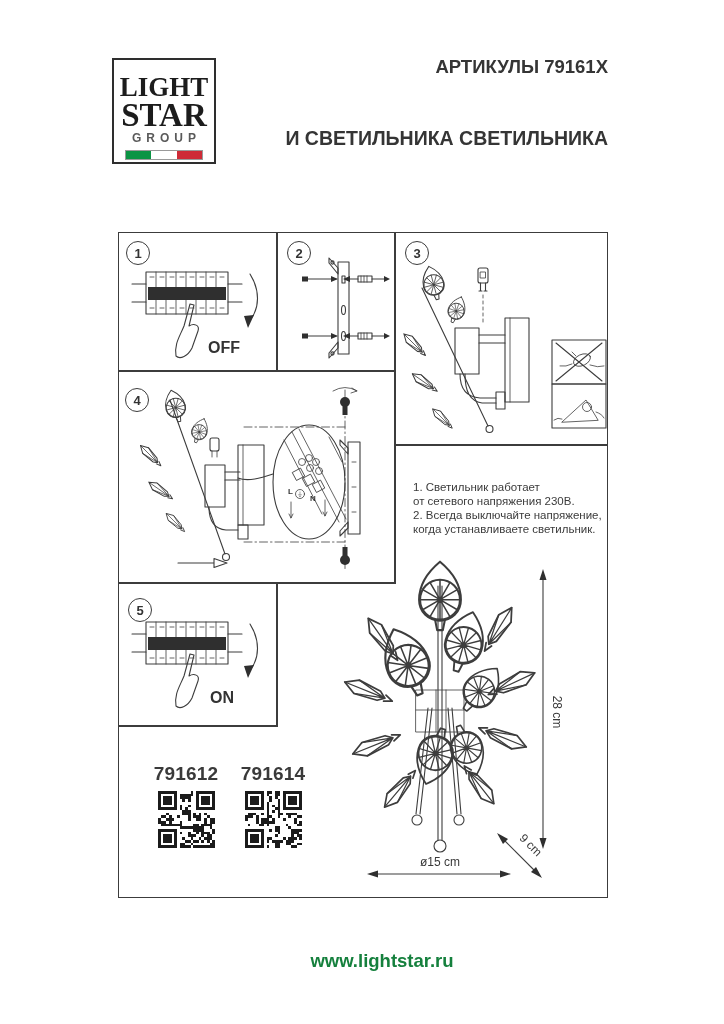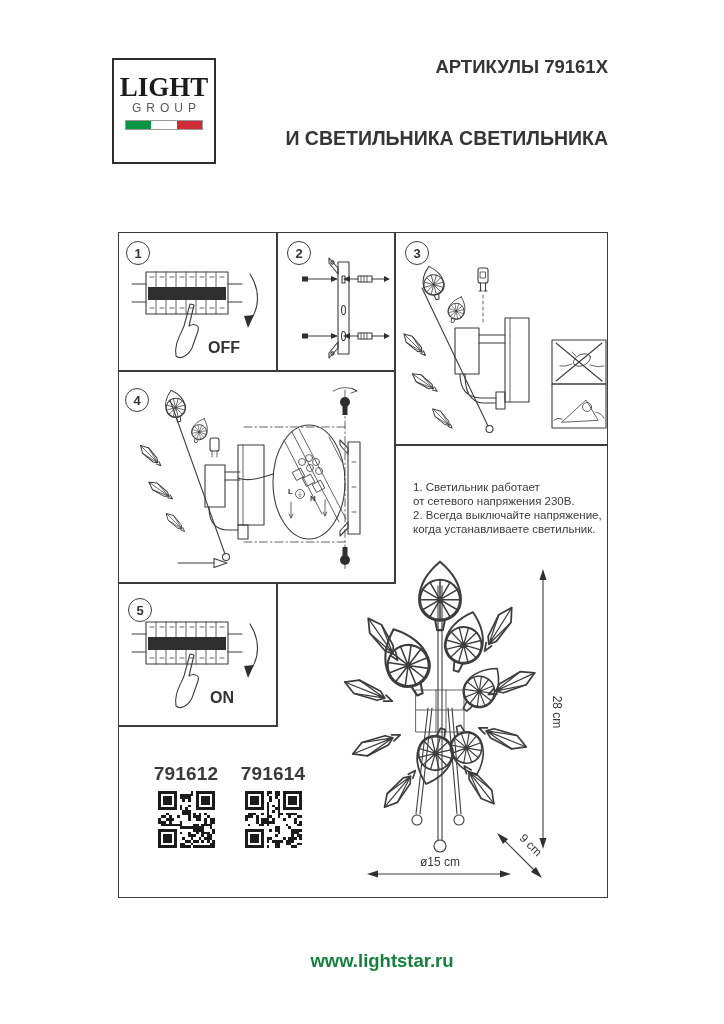--- a/index.html
+++ b/index.html
@@ -12,21 +12,21 @@
 
   
   .logo-box{
     left:112px;top:58px;width:100px;height:102px;
     border:2px solid #2e2e2e;background:#fff;text-align:center;
   }
   .logo-w1{margin-top:14px;font-family:"Liberation Serif","DejaVu Serif",serif;
     font-weight:700;font-size:27px;line-height:26px;color:#1c1c1c;letter-spacing:0px;}
   .logo-w2{font-family:"Liberation Serif","DejaVu Serif",serif;
     font-weight:700;font-size:33px;line-height:30px;color:#1c1c1c;}
-  .logo-w3{font-size:12px;letter-spacing:5px;color:#5a5a5a;margin-top:1px;text-indent:5px;}
+  .logo-w3{font-size:12px;letter-spacing:5px;color:#5a5a5a;margin-top:1px;text-indent:5px;font-weight:bold;}
   .logo-flag{width:76px;height:8px;margin:5px auto 0 auto;border:1px solid #9a9a9a;display:flex;}
   .logo-flag span{flex:1;}
 
   
   .hdr{right:116px;text-align:right;font-weight:700;color:#353535;}
   .hdr-series{top:55px;font-size:18.5px;line-height:23px;}
   .hdr-title{top:129px;font-size:19.5px;line-height:19px;}
 
   
   .frame{left:118px;top:232px;width:490px;height:666px;border:1.5px solid #3c3c3c;box-sizing:border-box;background:#fff;}
@@ -86,20 +86,21 @@
       <path d="M4,24 L18,24 M4,42 L18,42 M100,24 L114,24 M100,42 L114,42"></path>
       <path d="M48,96 C46,84 52,76 56,66 L62,44 L66,45 L61,66 C66,63 72,65 70,71 L64,88 C60,96 52,100 48,96"></path>
       <path d="M122,14 C132,30 132,48 122,60"></path>
       <polygon points="116,56 126,55 120,68" class="fillk"></polygon>
     </g>
   </defs>
 </svg>
 
 <div class="abs logo-box">
   <div class="logo-w1">LIGHT</div>
+  <div class="logo-w2">STAR</div>
   <div class="logo-w3">GROUP</div>
   <div class="logo-flag">
     <span style="background:#0b9444"></span>
     <span style="background:#ffffff"></span>
     <span style="background:#ce2b37"></span>
   </div>
 </div>
 
 <div class="abs hdr hdr-series">
   <div>АРТИКУЛЫ 79161X</div>

